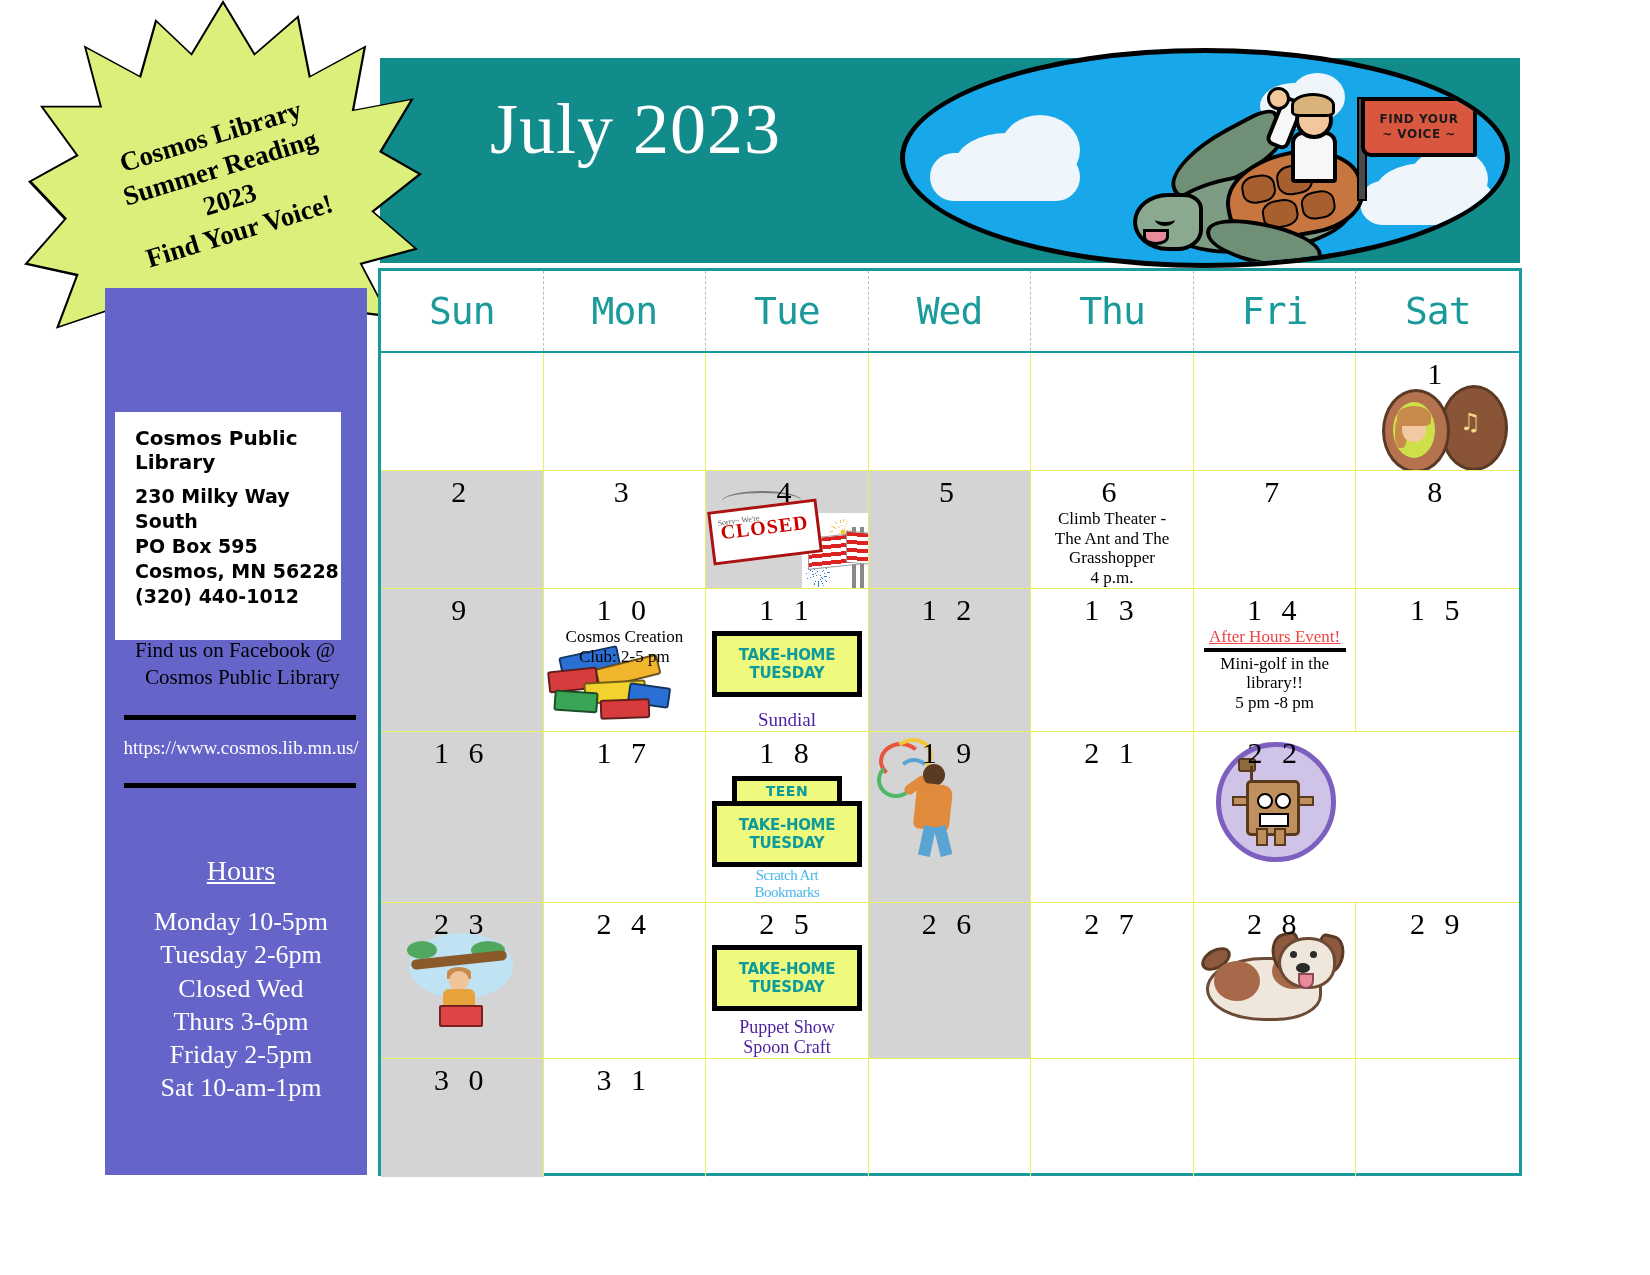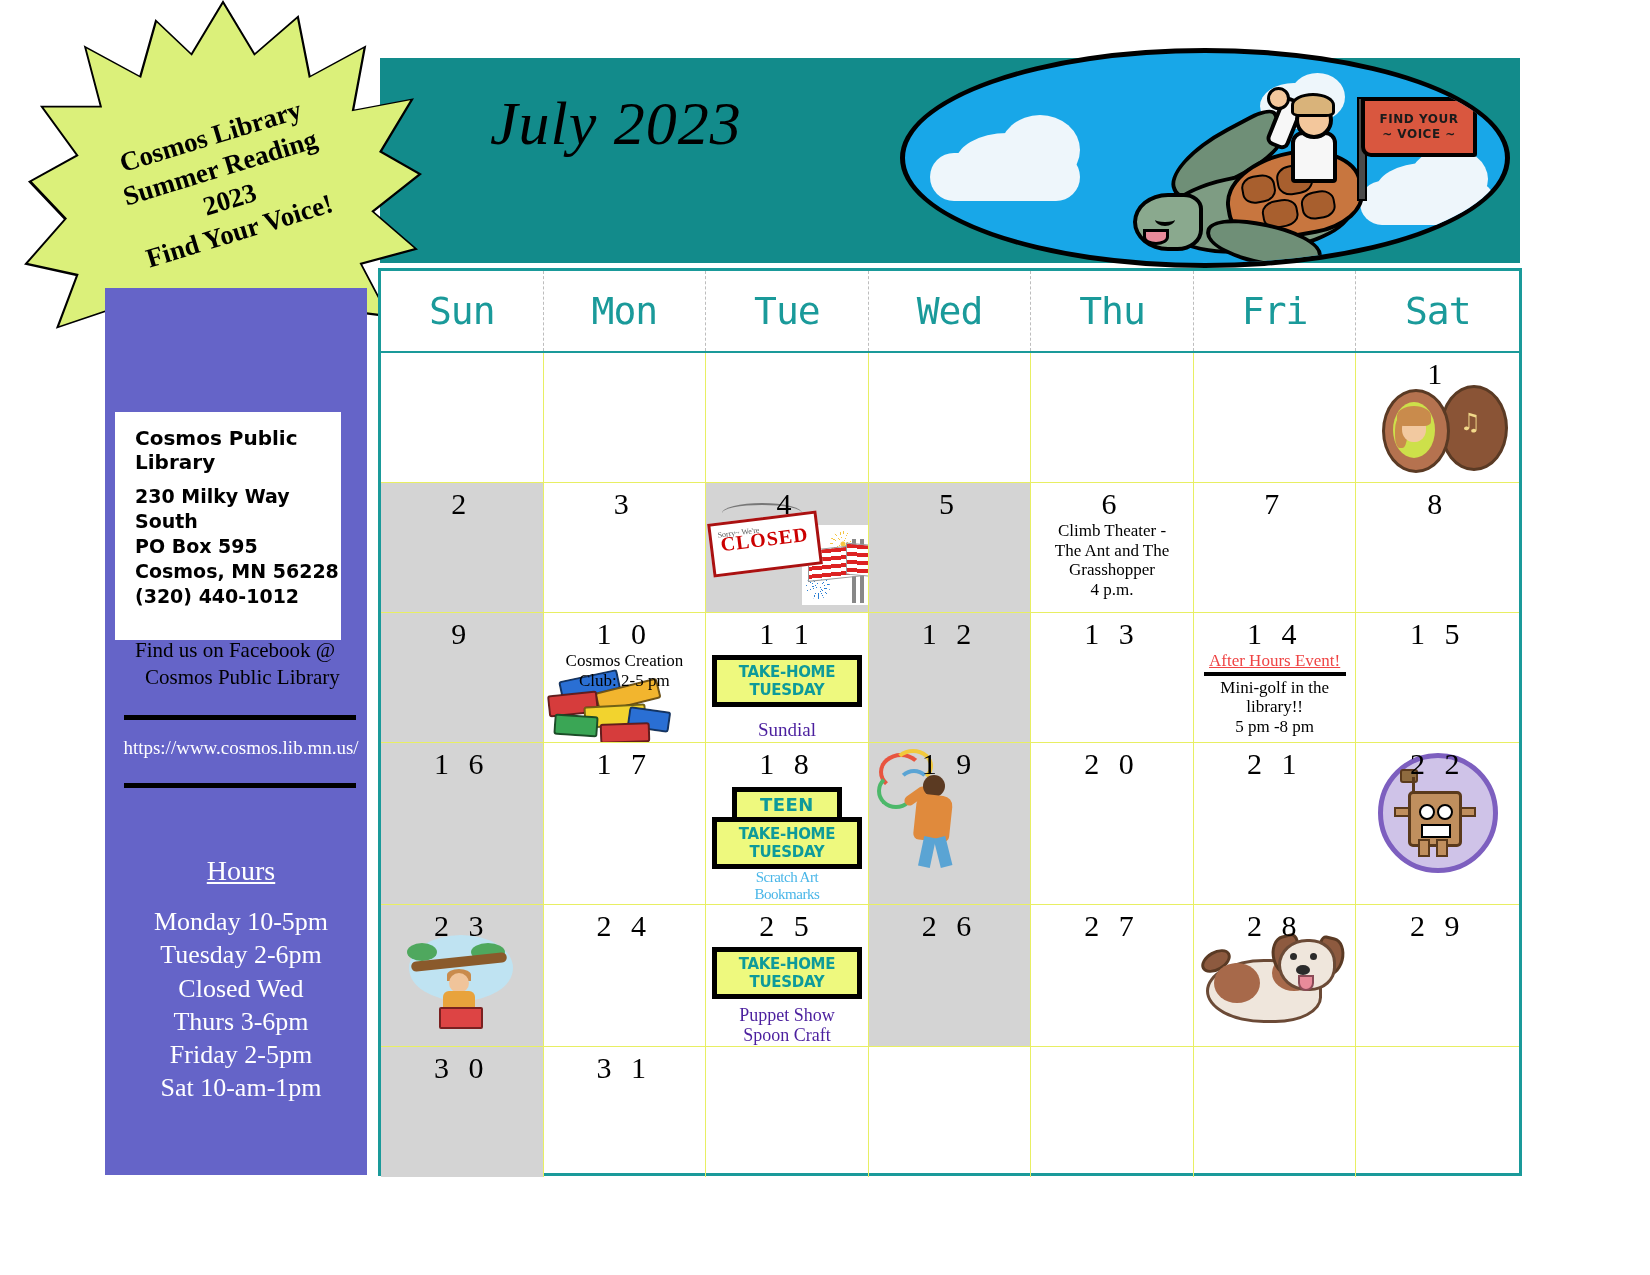--- a/index.html
+++ b/index.html
@@ -10,23 +10,22 @@
   }
 
   
   .header-band{
     position:absolute;left:380px;top:58px;width:1140px;height:205px;
     background:#128b8b;
   }
   .month-title{
     position:absolute;left:110px;top:30px;
     font-family:"Liberation Serif", serif;
-    font-style:italic;
-    font-size:62px;
-    color:#000000;
+    font-size:72px;
+    color:#ffffff;
     letter-spacing:1px;
     white-space:nowrap;
   }
   
   .oval-illo{
     position:absolute;left:520px;top:-10px;width:600px;height:210px;
     border-radius:50%;
     background:#18a7e8;
     border:5px solid #000;
     overflow:hidden;
@@ -217,26 +216,26 @@
     color:#49b6e8;font-family:Liberation Serif, serif;font-size:15px;letter-spacing:-.5px;
   }
   .evt.sundial{color:#4b1f9e;font-size:19px;}
   .thick-rule{height:4px;background:#000;width:88%;margin:1px auto 2px auto;}
 
   
   .tht{
     margin:4px 6px 0 6px;background:#eef97e;border:5px solid #000;
     font-family:"DejaVu Sans", sans-serif;font-weight:bold;
     color:#0e9a9a;font-size:15px;letter-spacing:-.3px;
-    text-align:center;padding:3px 0;position:relative;z-index:3;
+    text-align:center;padding:10px 0;position:relative;z-index:3;
   }
   .teen{
     margin:6px auto 0 auto;width:62%;background:#eef97e;border:5px solid #000;border-bottom:none;
     font-family:"DejaVu Sans", sans-serif;font-weight:bold;
-    color:#0e9a9a;font-size:18px;letter-spacing:.5px;
+    color:#0e9a9a;font-size:14px;letter-spacing:.5px;
     text-align:center;padding:2px 0;position:relative;z-index:3;
   }
 
   
   .clip{position:absolute;z-index:1;}
 
   
   .locket-l{position:absolute;left:0;top:8px;width:62px;height:78px;background:#b5724f;border:3px solid #5a3a24;border-radius:50%;}
   .locket-in{position:absolute;left:8px;top:10px;width:42px;height:56px;background:#cde04a;border-radius:50%;overflow:hidden;}
   .locket-face{position:absolute;left:9px;top:12px;width:24px;height:28px;background:#f2c9a0;border-radius:50% 50% 45% 45%;}
@@ -564,23 +563,20 @@
           <div class="rib rb3"></div>
           <div class="rib rb4"></div>
           <div class="dn-arm"></div>
           <div class="dn-head"></div>
           <div class="dn-body"></div>
           <div class="dn-leg"></div>
           <div class="dn-leg2"></div>
         </div>
       </div>
       <div class="cell">
-        <span class="daynum">2 0</span>
-      </div>
-      <div class="cell">
         <span class="daynum">2 1</span>
       </div>
       <div class="cell">
         <span class="daynum">2 2</span>
         <div class="clip" style="left:4px;top:4px;width:140px;height:130px;">
           <div class="robo-circ"></div>
           <div class="robo-antb" style="left:40px;top:22px;"></div>
           <div class="robo-ant" style="left:52px;top:30px;"></div>
           <div class="robo-arm ra1" style="left:34px;top:60px;"></div>
           <div class="robo-arm ra2" style="left:96px;top:60px;"></div>

